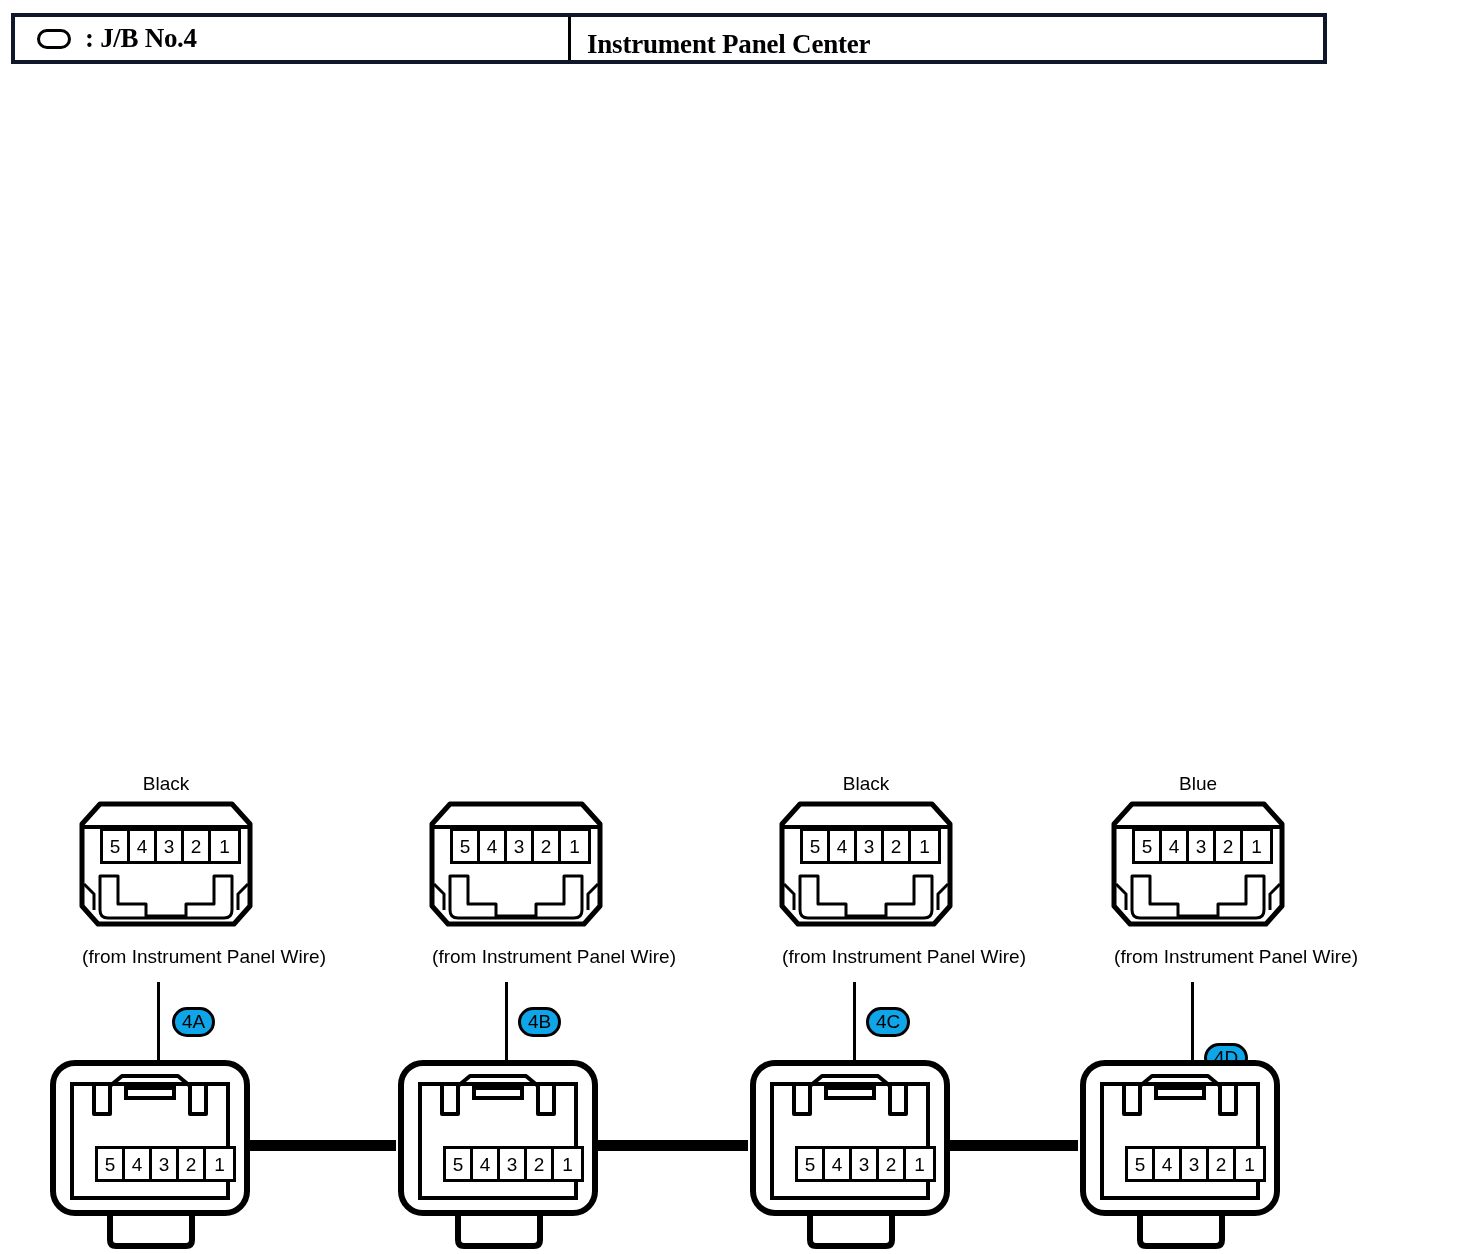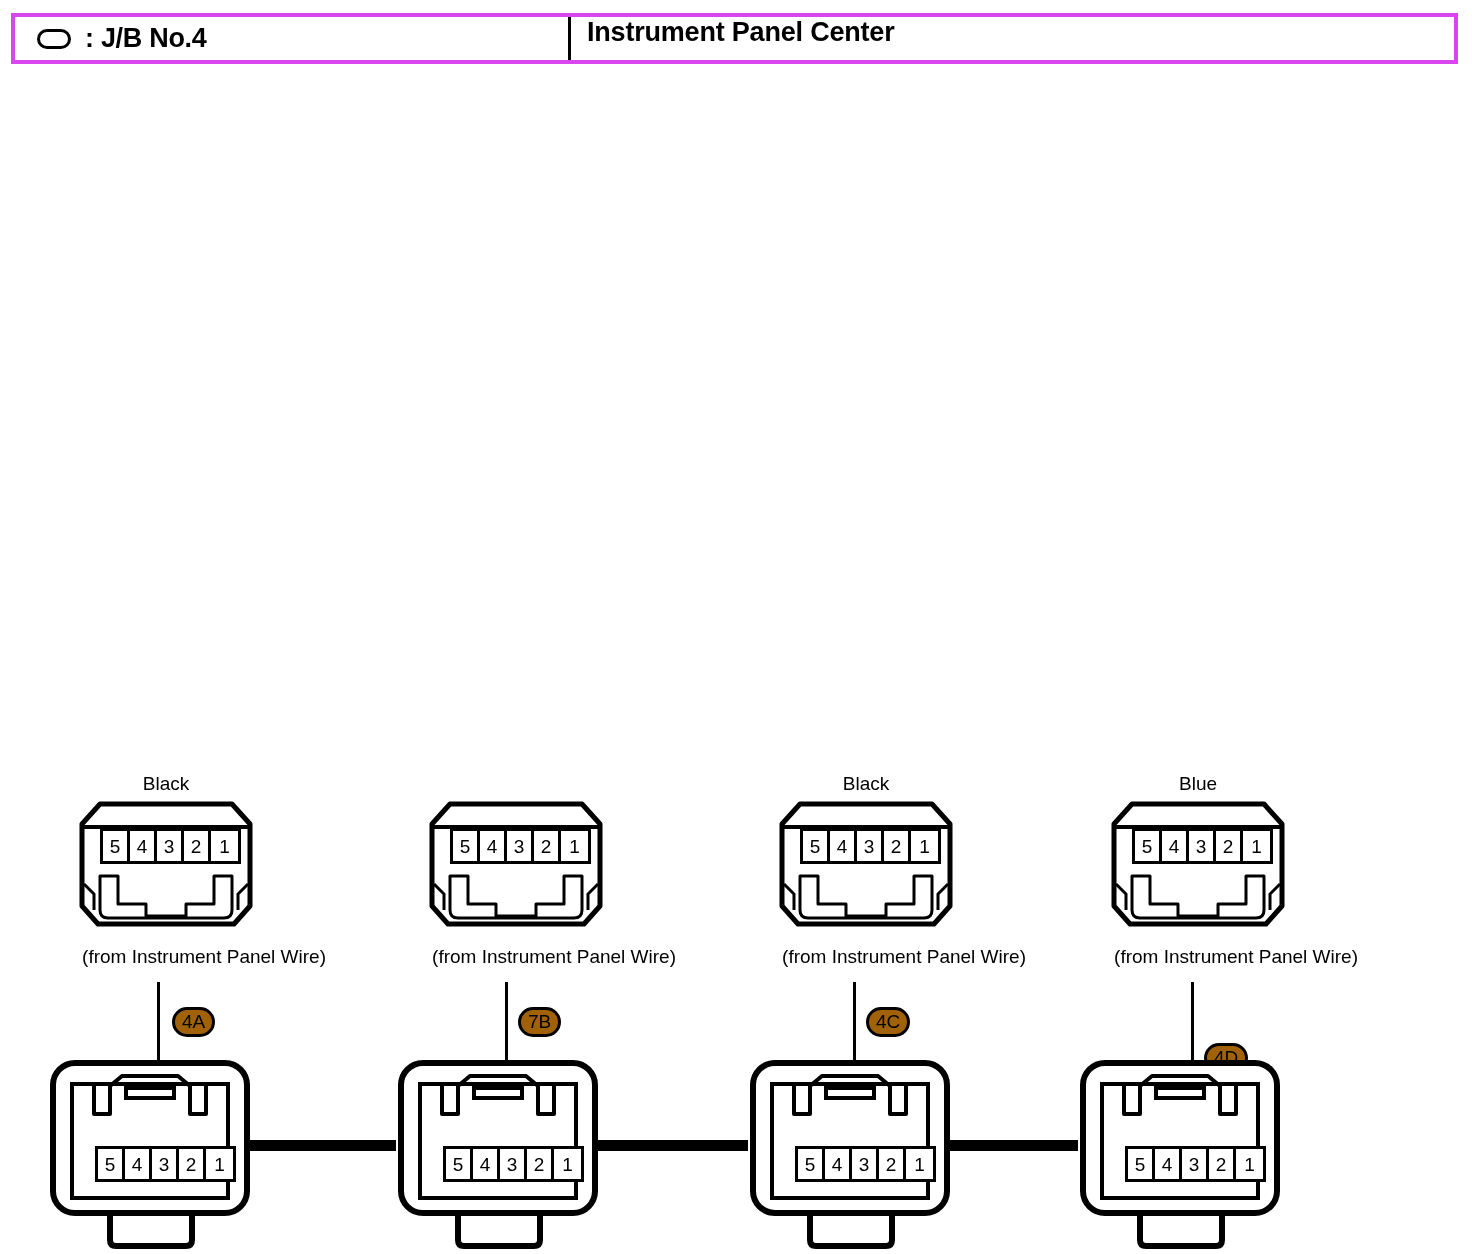--- a/index.html
+++ b/index.html
@@ -3,34 +3,34 @@
 <meta charset="utf-8">
 <style>
   html,body{margin:0;padding:0;background:#ffffff;}
   body{
     width:1472px;height:1254px;position:relative;overflow:hidden;
     font-family:"Liberation Sans","DejaVu Sans",sans-serif;
     color:#000;
   }
   
   #header-bar{
-    position:absolute;left:11px;top:13px;width:1447px;height:51px;
-    border:4px solid #d946ef;box-sizing:border-box;display:flex;align-items:stretch;
+    position:absolute;left:11px;top:13px;width:1316px;height:51px;
+    border:4px solid #0f172a;box-sizing:border-box;display:flex;align-items:stretch;font-family:Liberation Serif, serif;
   }
   #header-left-cell{
     width:556px;box-sizing:border-box;border-right:3px solid #000;
     display:flex;align-items:center;padding-left:22px;gap:14px;
   }
   #jb-oval{
     width:34px;height:20px;border:3px solid #000;border-radius:11px;
     box-sizing:border-box;flex:0 0 auto;
   }
   #jb-label{font-size:27px;font-weight:bold;letter-spacing:-0.3px;white-space:nowrap;}
   #header-right-cell{
-    flex:1;display:flex;align-items:flex-start;padding-left:16px;
+    flex:1;display:flex;align-items:flex-end;padding-left:16px;
   }
   #panel-title{font-size:27px;font-weight:bold;letter-spacing:-0.2px;white-space:nowrap;}
 
   
   #diagram{position:absolute;left:0;top:0;width:1472px;height:932px;}
 
   
   .top-conn{position:absolute;}
   .color-label{
     position:absolute;top:0;width:100%;text-align:center;
@@ -48,21 +48,21 @@
   }
   .pin-row .pin:last-child{border-right:none;}
   .src-label{
     position:absolute;width:320px;text-align:right;
     font-size:19px;line-height:19px;white-space:nowrap;
   }
 
   
   .badge{
     position:absolute;border:3px solid #000;border-radius:16px;
-    box-sizing:border-box;background:#a16207;
+    box-sizing:border-box;background:#0ea5e9;
     padding:1px 7px 2px 7px;
     font-size:19px;line-height:21px;
   }
   
   .lead{position:absolute;width:3px;background:#000;}
   
   .harness{position:absolute;height:11px;background:#000;}
 </style>
 </head>
 <body>
@@ -125,21 +125,21 @@
       <div class="pin-row" style="left: 22px; top: 54px;">
         <div class="pin">5</div>
         <div class="pin">4</div>
         <div class="pin">3</div>
         <div class="pin">2</div>
         <div class="pin">1</div>
       </div>
     </div>
     <div class="src-label" style="left: 356px; top: 947px;">(from Instrument Panel Wire)</div>
     <div class="lead" style="left: 505px; top: 982px; height: 84px;"></div>
-    <div class="badge" style="left: 518px; top: 1007px;">7B</div>
+    <div class="badge" style="left: 518px; top: 1007px;">4B</div>
     <div style="position: absolute; left: 396px; top: 1058px; width: 206px;">
       <svg width="206" height="196" viewBox="0 0 206 196" style="position: absolute; left: 0px; top: 0px;">
         <rect x="5" y="5" width="194" height="150" rx="22" ry="22" fill="#fff" stroke="#000" stroke-width="6"></rect>
         <path d="M 62 155 L 144 155 L 144 182 Q 144 188 138 188 L 68 188 Q 62 188 62 182 Z" fill="#fff" stroke="#000" stroke-width="6" stroke-linejoin="round"></path>
         <rect x="24" y="26" width="156" height="114" fill="#fff" stroke="#000" stroke-width="4"></rect>
         <path d="M 24 26 L 46 26 L 46 56 L 62 56 L 62 28 L 74 18 L 130 18 L 142 28 L 142 56 L 158 56 L 158 26 L 180 26" fill="none" stroke="#000" stroke-width="4" stroke-linejoin="round"></path>
         <rect x="78" y="30" width="48" height="10" fill="#fff" stroke="#000" stroke-width="4"></rect>
       </svg>
       <div class="pin-row" style="left: 47px; top: 88px;">
         <div class="pin">5</div>

